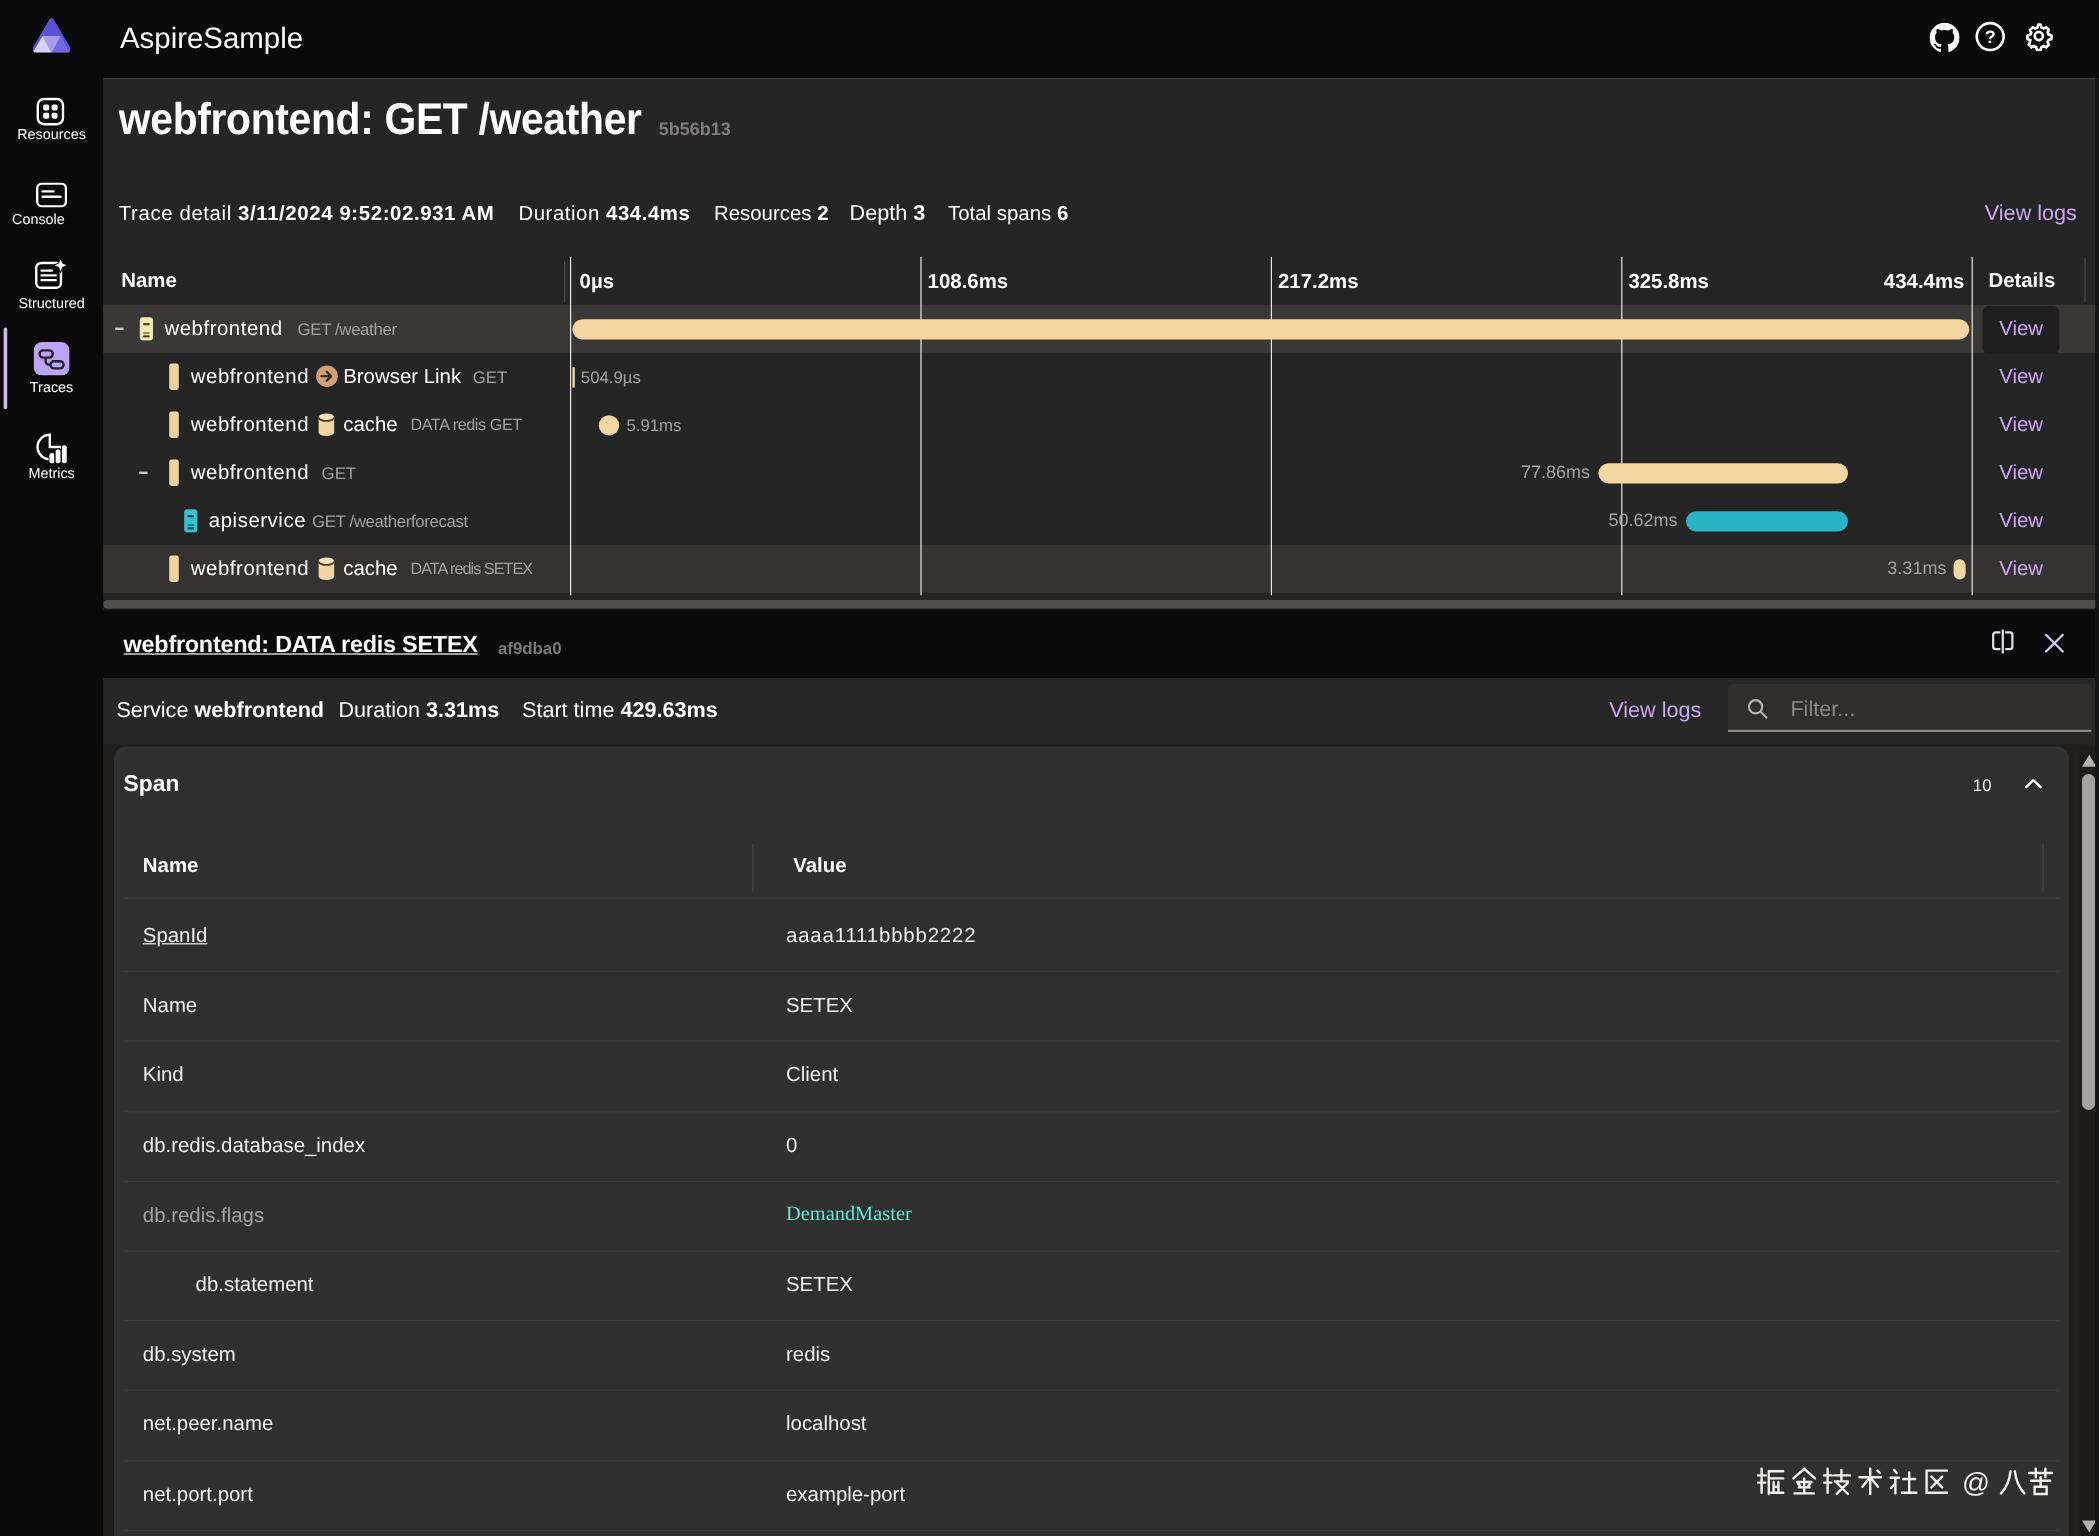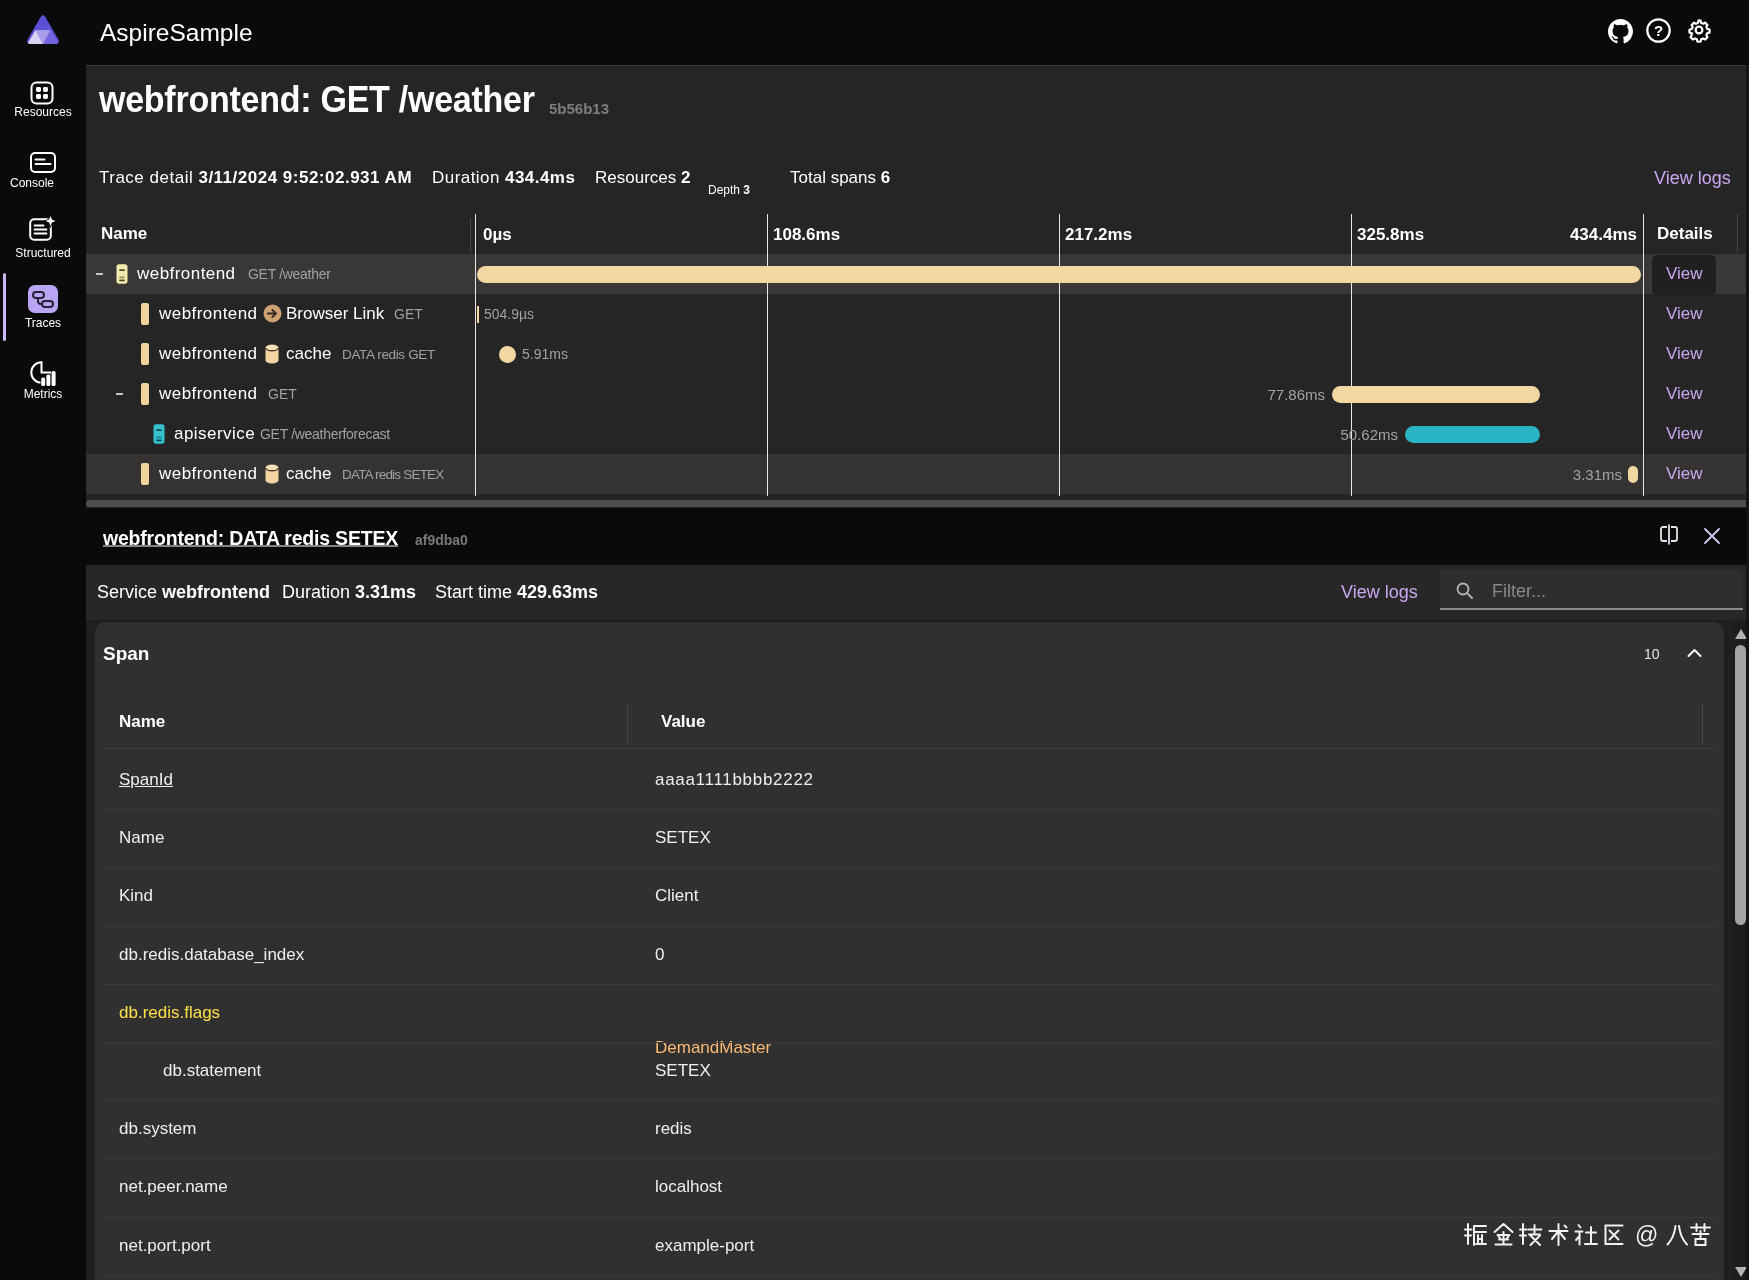--- a/index.html
+++ b/index.html
@@ -87,21 +87,21 @@
   <div class="abs white" style="left:0; top:387px; width:86px; text-align:center; font-size:12px;">Metrics</div>
 
   <div class="abs" id="upper" style="left:86px; top:65px; width:1663px; height:443px; background:#262525; border-top:1px solid #3b3a39;"></div>
 
   <div class="abs white b" style="left:99px; top:100px; font-size:37px; transform:translateY(-50%) scaleX(0.92); transform-origin:left center; letter-spacing:-0.3px;">webfrontend: GET /weather</div>
   <div class="abs b" style="left:549px; top:108px; font-size:15px; color:#807e7c; transform:translateY(-50%);">5b56b13</div>
 
   <div class="abs white" style="left:99px; top:178px; font-size:17px; letter-spacing:0.5px; transform:translateY(-50%);">Trace detail <span class="b">3/11/2024 9:52:02.931 AM</span></div>
   <div class="abs white" style="left:432px; top:178px; font-size:17px; letter-spacing:0.45px; transform:translateY(-50%);">Duration <span class="b">434.4ms</span></div>
   <div class="abs white" style="left:595px; top:178px; font-size:17px; transform:translateY(-50%);">Resources <span class="b">2</span></div>
-  <div class="abs white" style="left:708px; top:178px; font-size:12px; transform:translateY(-50%);margin-top:12px;">Depth <span class="b">3</span></div>
+  <div class="abs white" style="left:708px; top:178px; font-size:18px; transform:translateY(-50%);">Depth <span class="b">3</span></div>
   <div class="abs white" style="left:790px; top:178px; font-size:17px; transform:translateY(-50%);">Total spans <span class="b">6</span></div>
   <div class="abs lav" style="left:1654px; top:178px; font-size:18px; transform:translateY(-50%);">View logs</div>
 
   <div class="abs white b" style="left:101px; top:234px; font-size:17px; transform:translateY(-50%);">Name</div>
   <div class="abs white b" style="left:483px; top:235px; font-size:17px; transform:translateY(-50%);">0µs</div>
   <div class="abs white b" style="left:773px; top:235px; font-size:17px; transform:translateY(-50%);">108.6ms</div>
   <div class="abs white b" style="left:1065px; top:235px; font-size:17px; transform:translateY(-50%);">217.2ms</div>
   <div class="abs white b" style="left:1357px; top:235px; font-size:17px; transform:translateY(-50%);">325.8ms</div>
   <div class="abs white b" style="left:1547px; top:235px; width:90px; text-align:right; font-size:17px; transform:translateY(-50%);">434.4ms</div>
   <div class="abs white b" style="left:1657px; top:234px; font-size:17px; transform:translateY(-50%);">Details</div>
@@ -233,22 +233,22 @@
       <div class="abs" style="left:103px; top:809px; width:1613px; height:1px; background:#3b3a39;"></div>
       <div class="abs" style="left:119px; top:838.2px; font-size:17px; color:#f0eeed; transform:translateY(-50%);">Name</div>
       <div class="abs" style="left:655px; top:838.2px; font-size:17px; color:#f0eeed; transform:translateY(-50%);">SETEX</div>
       <div class="abs" style="left:103px; top:867px; width:1613px; height:1px; background:#3b3a39;"></div>
       <div class="abs" style="left:119px; top:896.4px; font-size:17px; color:#f0eeed; transform:translateY(-50%);">Kind</div>
       <div class="abs" style="left:655px; top:896.4px; font-size:17px; color:#f0eeed; transform:translateY(-50%);">Client</div>
       <div class="abs" style="left:103px; top:926px; width:1613px; height:1px; background:#3b3a39;"></div>
       <div class="abs" style="left:119px; top:954.6px; font-size:17px; color:#f0eeed; transform:translateY(-50%);">db.redis.database_index</div>
       <div class="abs" style="left:655px; top:954.6px; font-size:17px; color:#f0eeed; transform:translateY(-50%);">0</div>
       <div class="abs" style="left:103px; top:984px; width:1613px; height:1px; background:#3b3a39;"></div>
-      <div class="abs" style="left:119px; top:1012.8px; font-size:17px; color:#fde047; transform:translateY(-50%);">db.redis.flags</div>
-      <div class="abs" style="left:655px; top:1048px; font-size:17px; color:#fdba74; transform:translateY(-50%);">DemandMaster</div>
+      <div class="abs" style="left:119px; top:1012.8px; font-size:17px; color:#a3a3a3; transform:translateY(-50%);">db.redis.flags</div>
+      <div class="abs" style="left:655px; top:1012px; font-size:17px; color:#5eead4; transform:translateY(-50%);font-family:Liberation Serif, serif;">DemandMaster</div>
       <div class="abs" style="left:103px; top:1042px; width:1613px; height:1px; background:#3b3a39;"></div>
       <div class="abs" style="left:119px; top:1071px; font-size:17px; color:#f0eeed; transform:translateY(-50%);margin-left:44px;">db.statement</div>
       <div class="abs" style="left:655px; top:1071px; font-size:17px; color:#f0eeed; transform:translateY(-50%);">SETEX</div>
       <div class="abs" style="left:103px; top:1100px; width:1613px; height:1px; background:#3b3a39;"></div>
       <div class="abs" style="left:119px; top:1129.2px; font-size:17px; color:#f0eeed; transform:translateY(-50%);">db.system</div>
       <div class="abs" style="left:655px; top:1129.2px; font-size:17px; color:#f0eeed; transform:translateY(-50%);">redis</div>
       <div class="abs" style="left:103px; top:1158px; width:1613px; height:1px; background:#3b3a39;"></div>
       <div class="abs" style="left:119px; top:1187.4px; font-size:17px; color:#f0eeed; transform:translateY(-50%);">net.peer.name</div>
       <div class="abs" style="left:655px; top:1187.4px; font-size:17px; color:#f0eeed; transform:translateY(-50%);">localhost</div>
       <div class="abs" style="left:103px; top:1217px; width:1613px; height:1px; background:#3b3a39;"></div>

